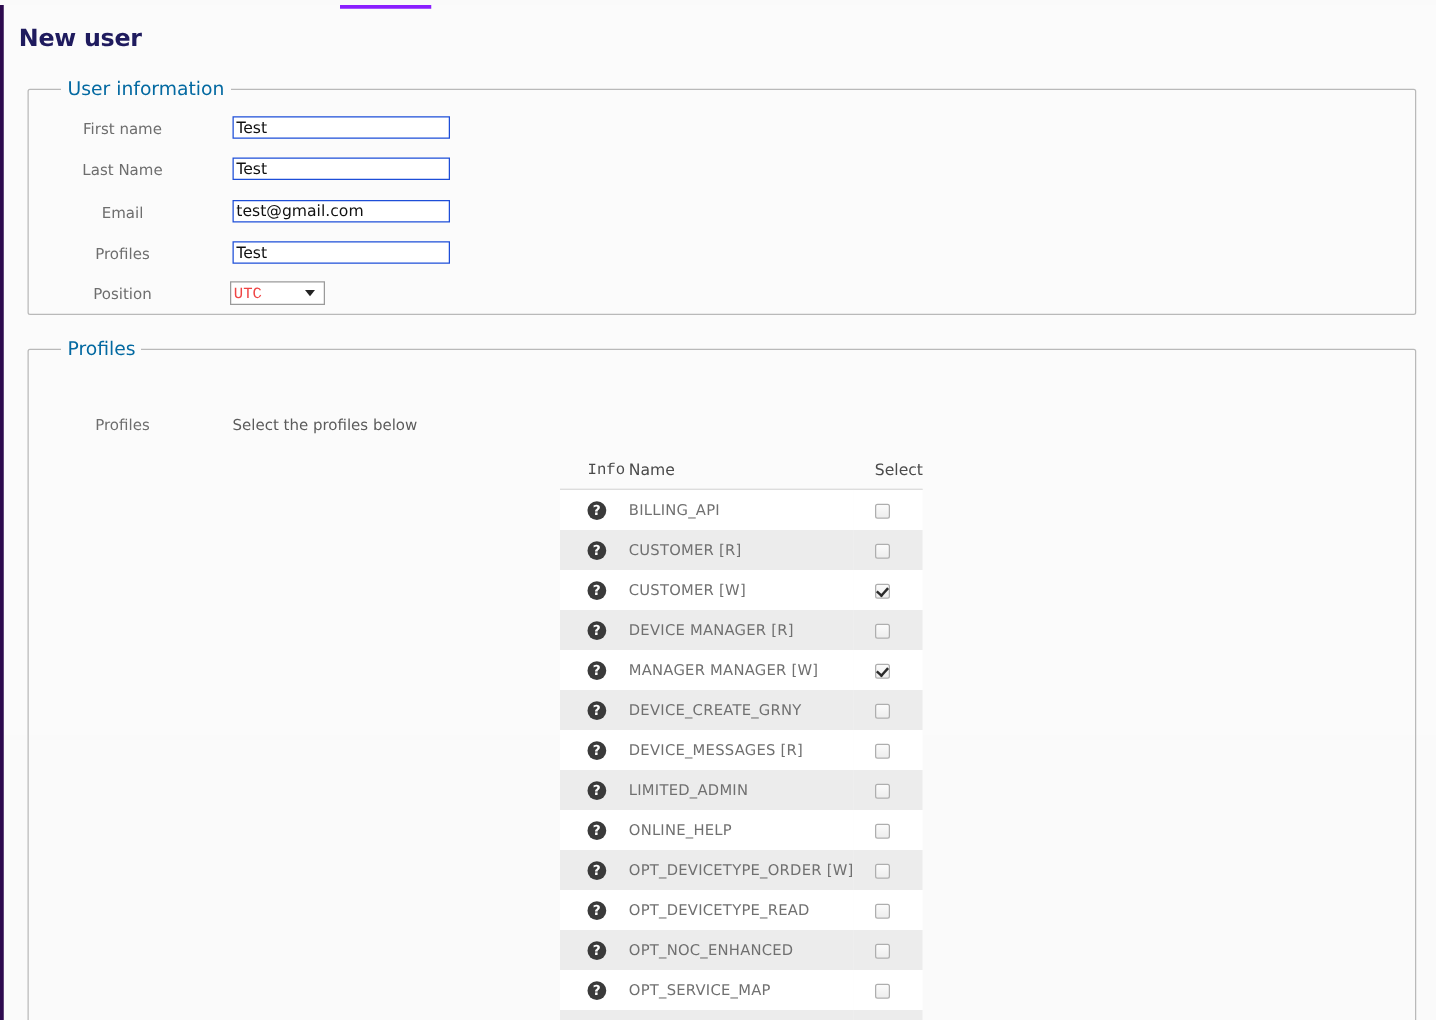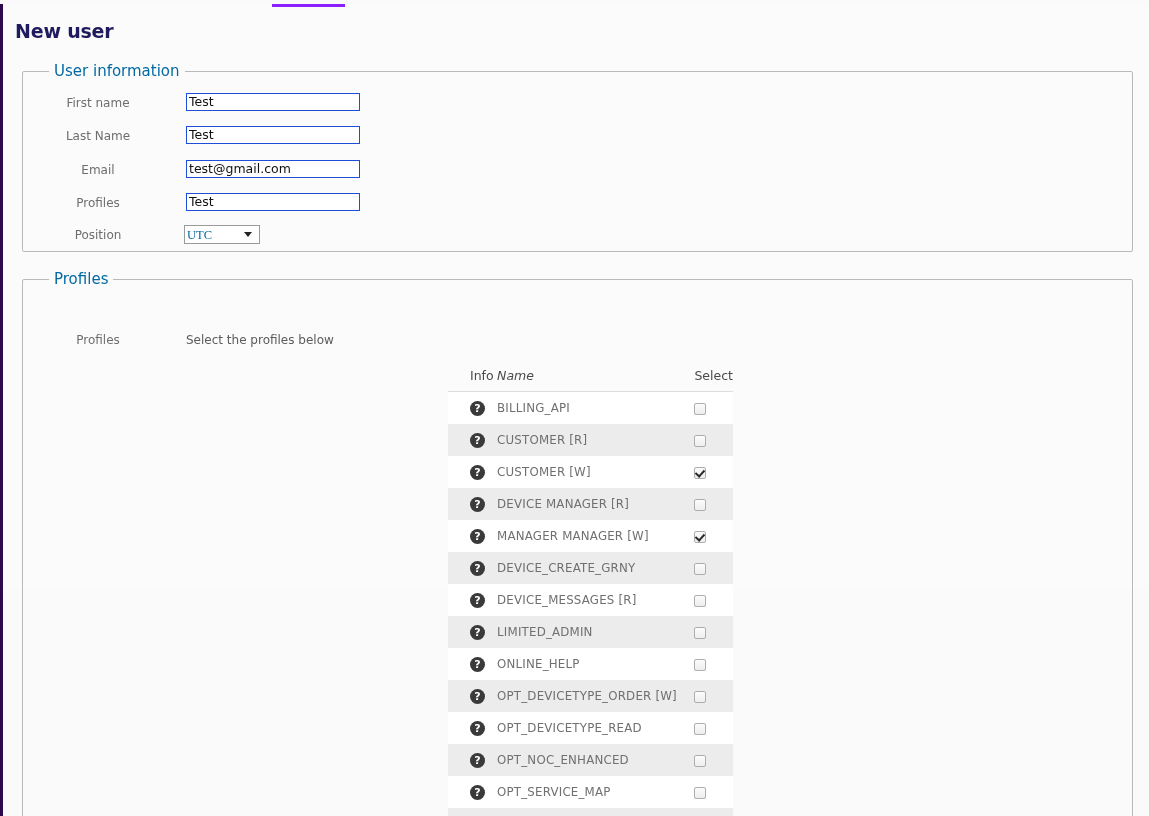--- a/index.html
+++ b/index.html
@@ -104,23 +104,23 @@
     line-height: 14px;
     box-sizing: content-box;
     border-radius: 0;
     outline: none;
   }
   select.tz-select {
     position: absolute;
     left: 161px;
     width: 76px;
     height: 19px;
-    font-family: Liberation Serif, serif;
+    font-family: Liberation Mono, monospace;
     font-size: 12.5px;
-    color: #0369a1;
+    color: #ef4444;
     border: 1px solid #9a9a9a;
     background: #ffffff;
     border-radius: 0;
     padding: 0 2px;
     -webkit-appearance: none;
     appearance: none;
   }
   .select-arrow {
     position: absolute;
     left: 221px;
@@ -160,22 +160,22 @@
     font-size: 11.5px;
   }
   #profiles-table th {
     font-weight: normal;
     color: #4a4a4a;
     font-size: 12.5px;
     padding: 4px 0 8px 0;
     border-bottom: 1px solid #dddddd;
     text-align: left;
   }
-  #profiles-table th.col-info { width: 40px; padding-left: 22px; }
-  #profiles-table th.col-name { width: 180px; padding-left: 3px; font-style: italic; }
+  #profiles-table th.col-info { width: 40px; padding-left: 22px; font-family: Liberation Mono, monospace; }
+  #profiles-table th.col-name { width: 180px; padding-left: 3px; }
   #profiles-table th.col-select { width: 62px; text-align: right; padding-left: 17px;}
   #profiles-table td {
     padding: 0;
     height: 32px;
     vertical-align: middle;
     color: #707070;
     font-size: 11.8px;
     letter-spacing: 0.2px;
   }
   #profiles-table td.c-info { text-align: left; padding-left: 22px; width: 40px;}

